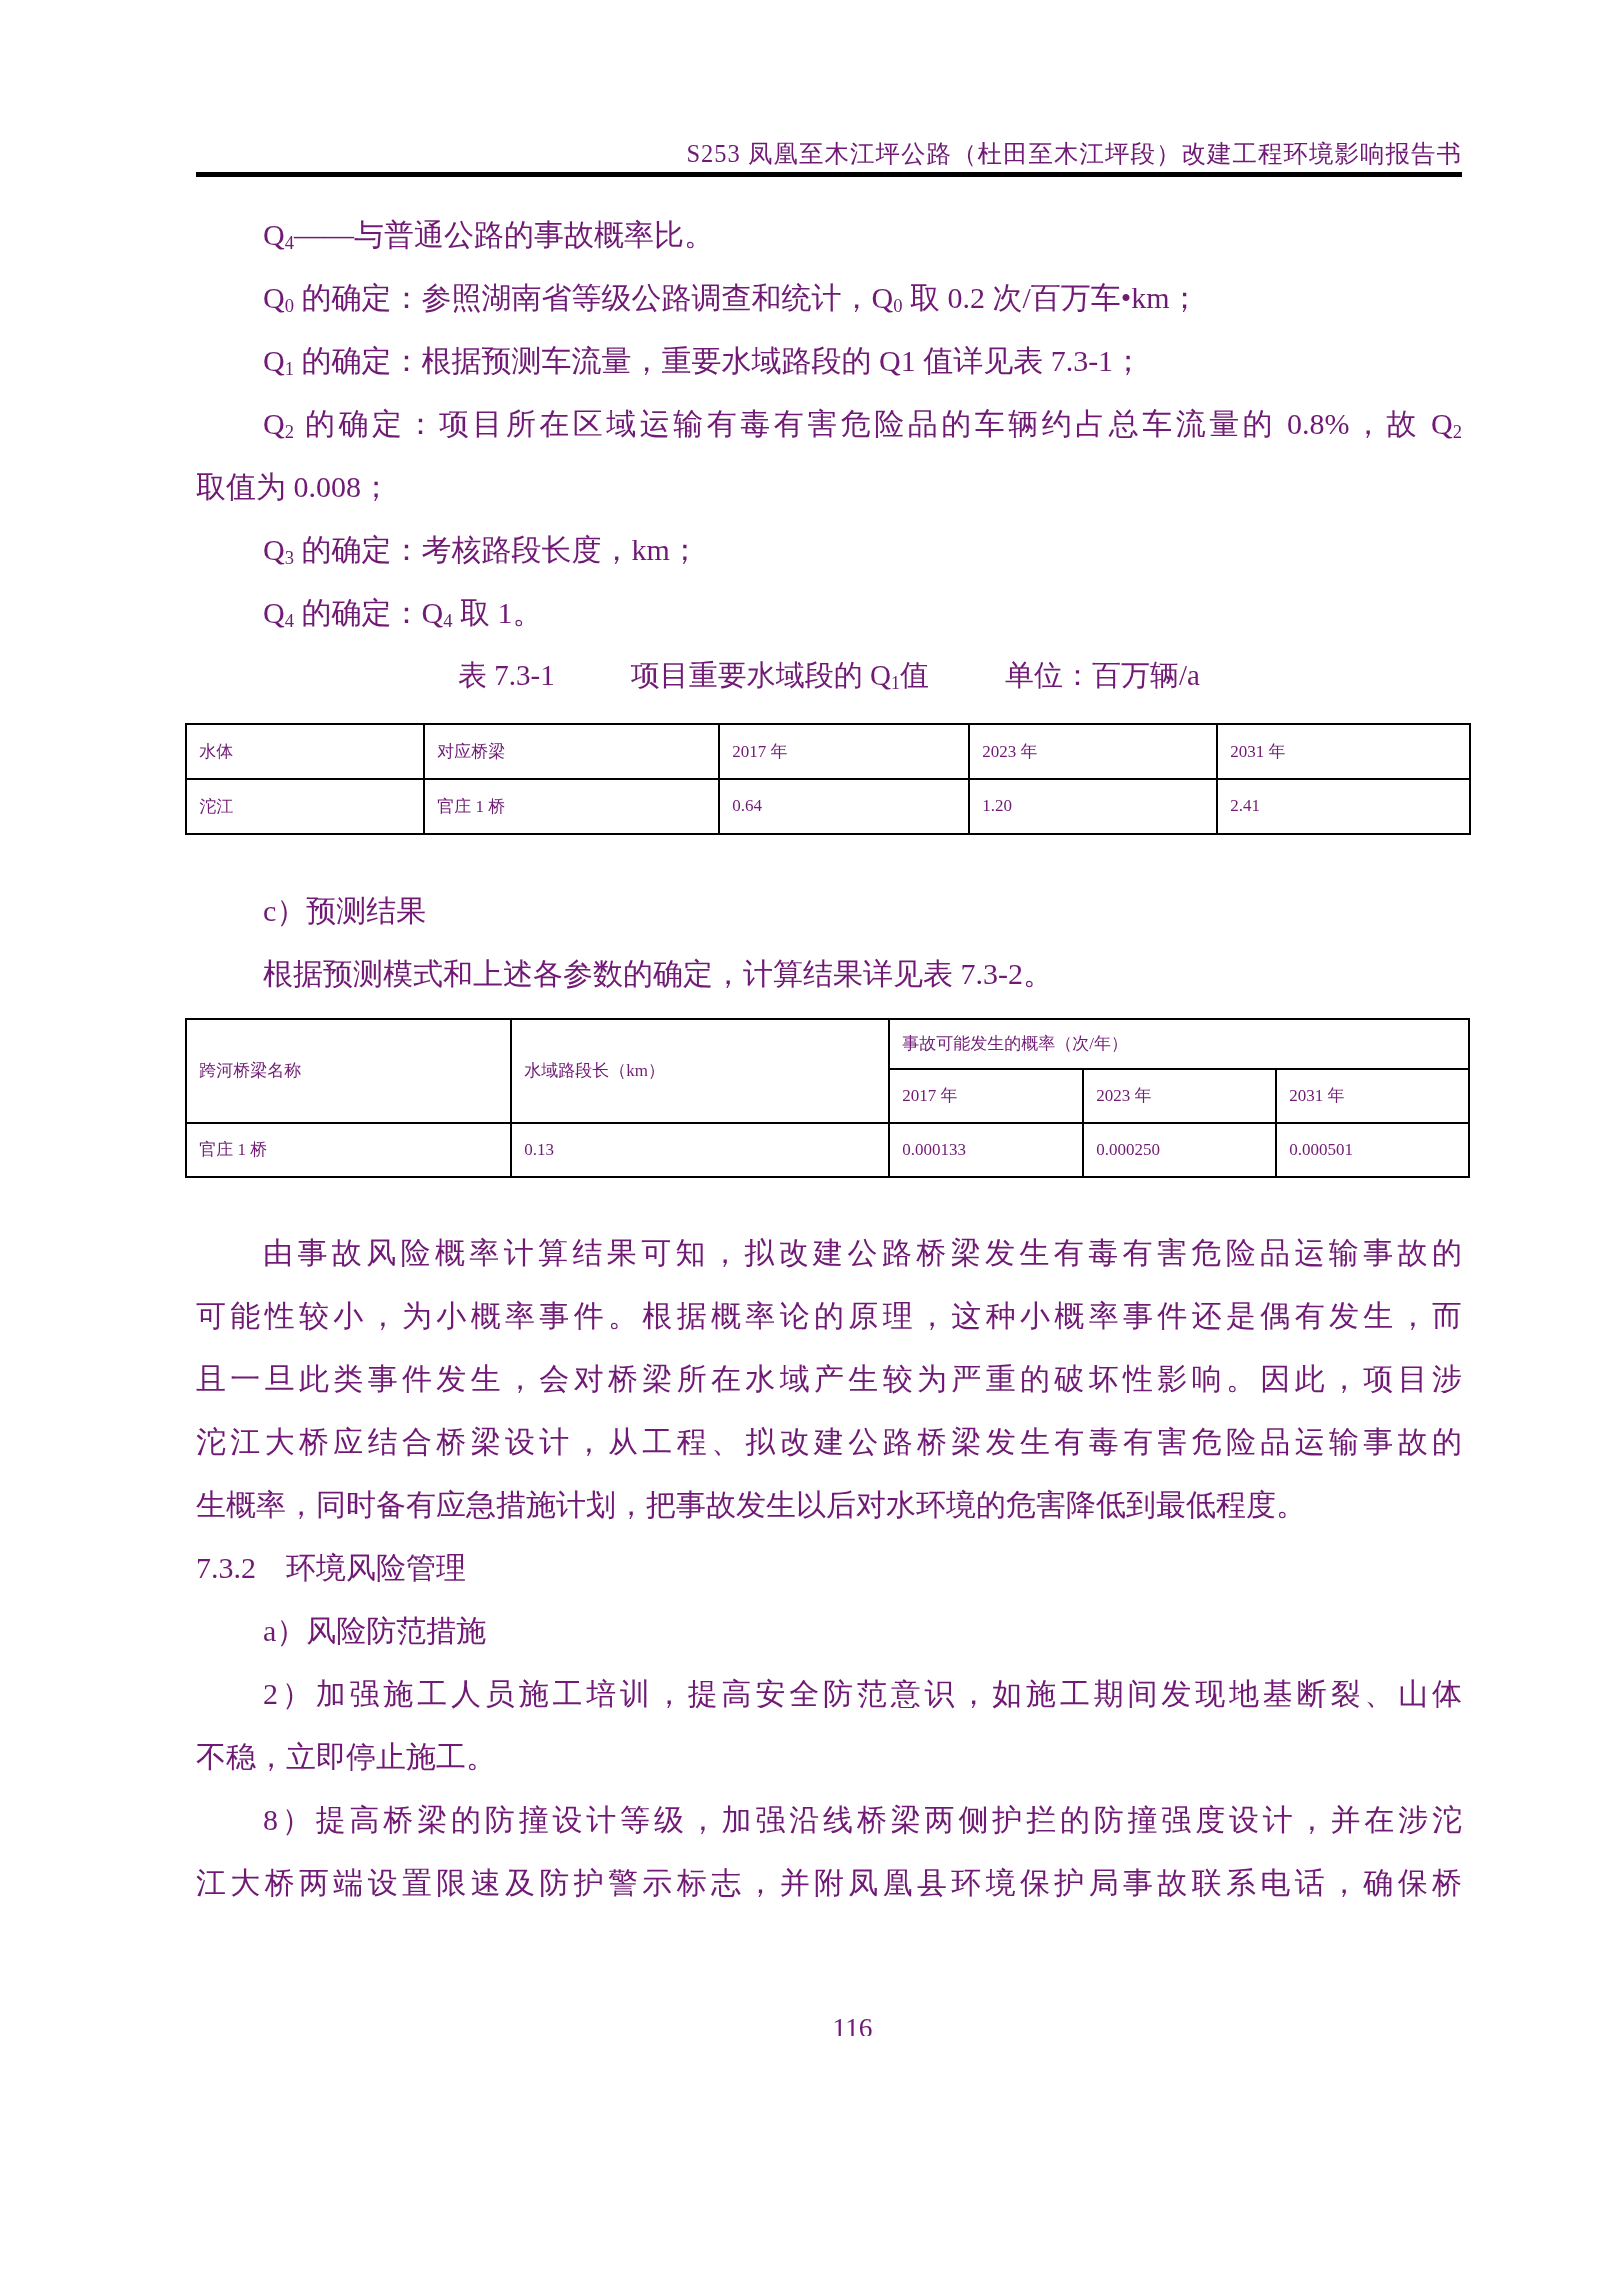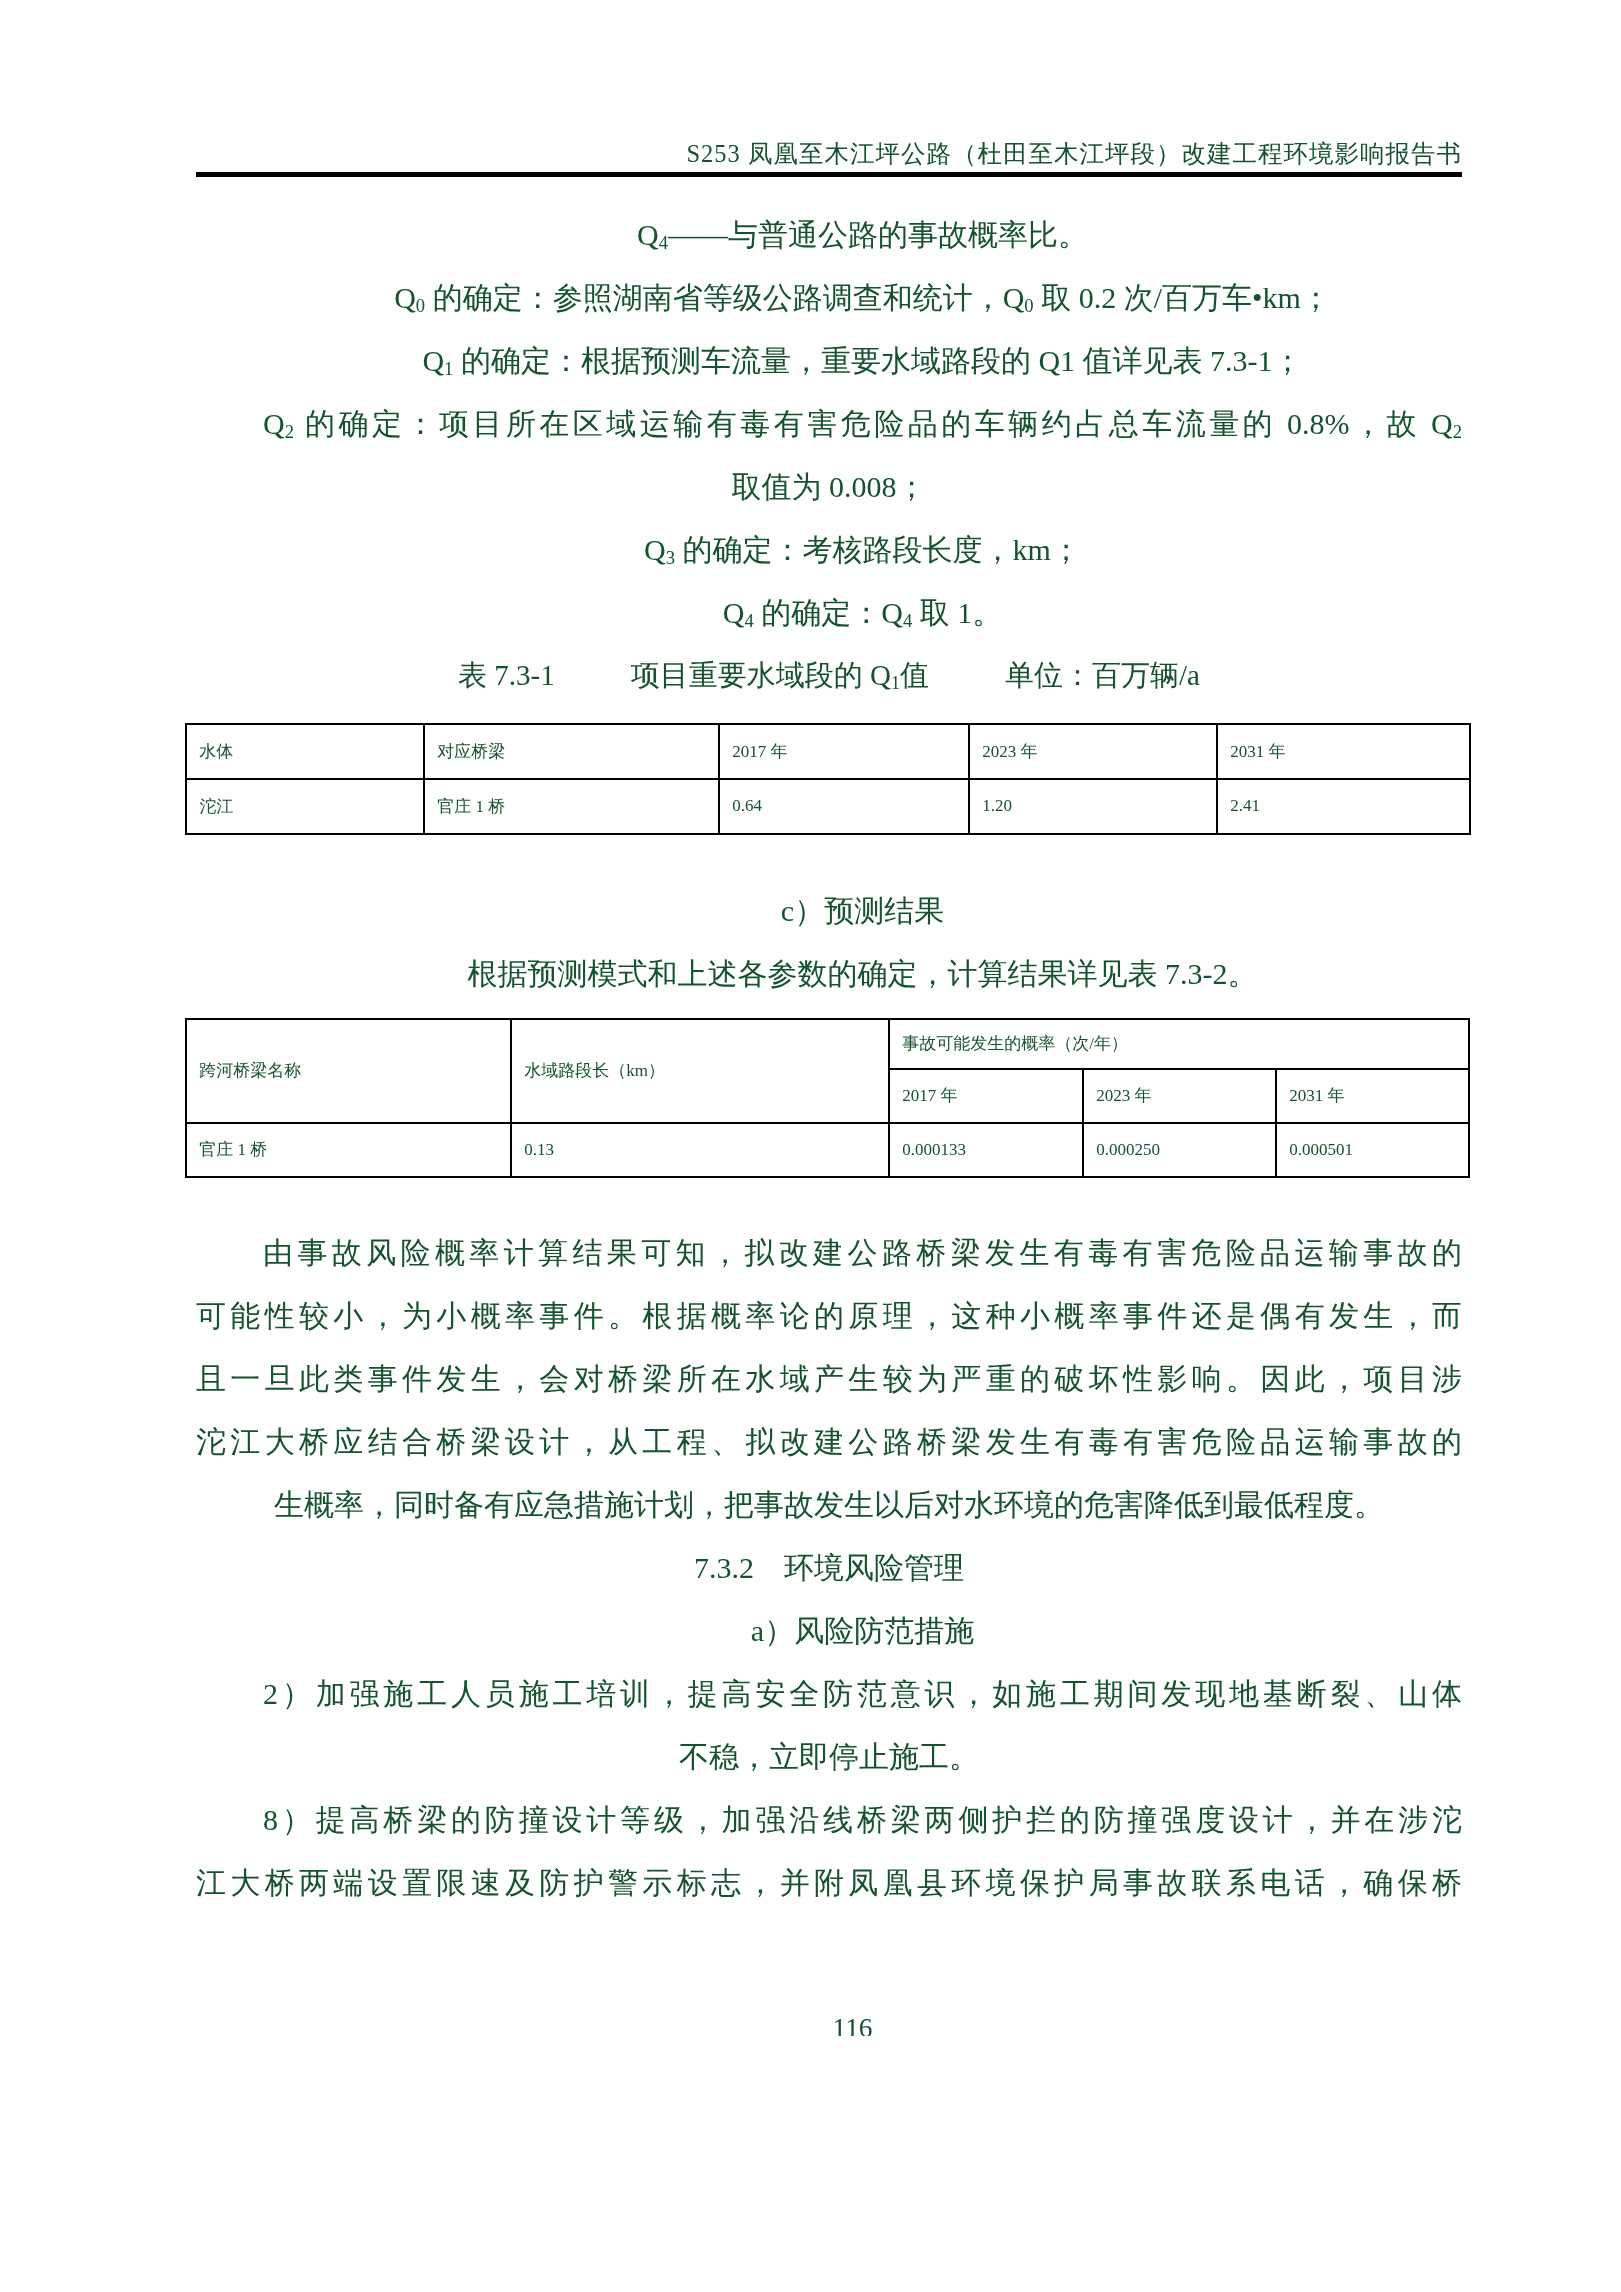--- a/index.html
+++ b/index.html
@@ -2,35 +2,35 @@
 <html><head>
 <meta charset="utf-8">
 <style>
   * { box-sizing: border-box; margin: 0; padding: 0; }
   html, body { background: #ffffff; }
   .page {
     position: relative;
     width: 1621px;
     height: 2036px;
     background: #ffffff;
-    color: #14532d;
+    color: #701a75;
     font-family: "Liberation Serif", "DejaVu Serif", serif;
     overflow: hidden;
   }
   .content { width: 1266px; margin-left: 196px; }
   .header { padding-top: 139px; }
   .header-title {
     text-align: right;
     font-size: 24.5px;
     line-height: 29px;
     letter-spacing: 1px;
   }
   .rule { height: 4.9px; background: #000; margin-top: 3.9px; }
   .lines-1 { margin-top: 26.5px; }
-  .ln { font-size: 30px; line-height: 63px; height: 63px; white-space: nowrap; text-align: center; }
+  .ln { font-size: 30px; line-height: 63px; height: 63px; white-space: nowrap; }
   .wrapok { white-space: normal; }
   .ind { text-indent: 67px; }
   .just { text-align: justify; text-align-last: justify; white-space: normal; }
   .caption {
     display: flex;
     justify-content: center;
     gap: 76px;
     font-weight: normal;
     font-size: 29px;
     line-height: 63px;

